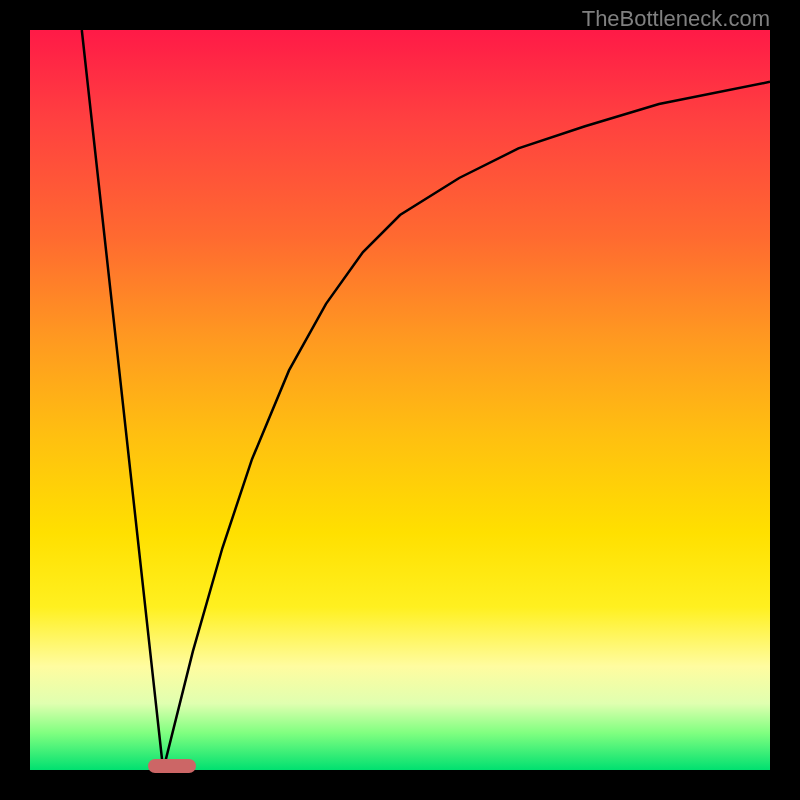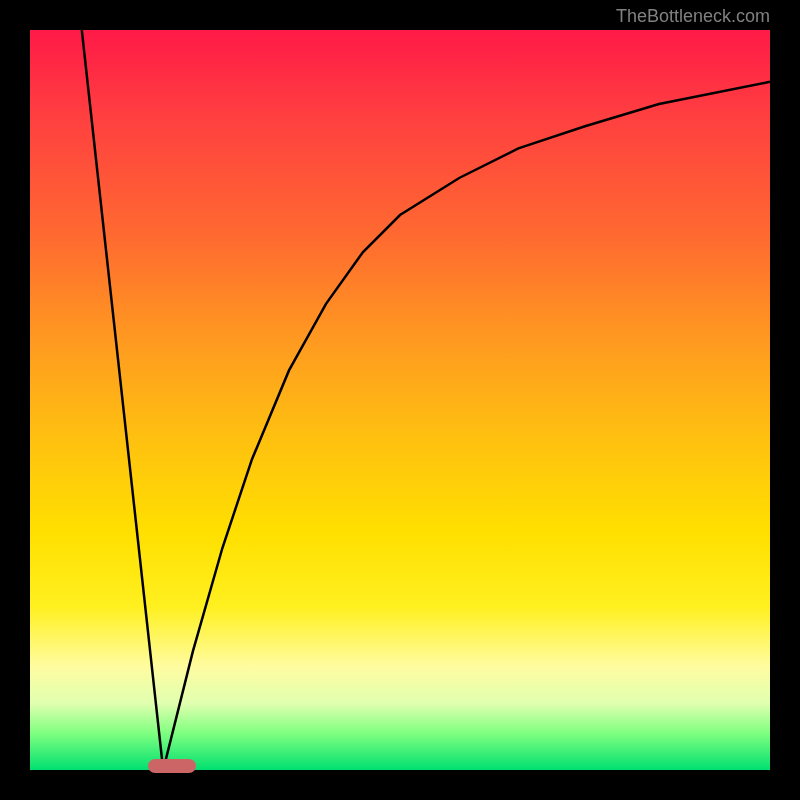--- a/index.html
+++ b/index.html
@@ -33,21 +33,21 @@
       #fffca0 86%,
       #e0ffb0 91%,
       #80ff80 95%,
       #00e070 100%);
   }
   .watermark {
     position: absolute;
     top: 6px;
     right: 30px;
     color: #808080;
-    font-size: 18px;
+    font-size: 22px;
     font-weight: 500;
     z-index: 10;
   }
   .curve-svg {
     position: absolute;
     left: 0;
     top: 0;
     width: 740px;
     height: 740px;
   }

